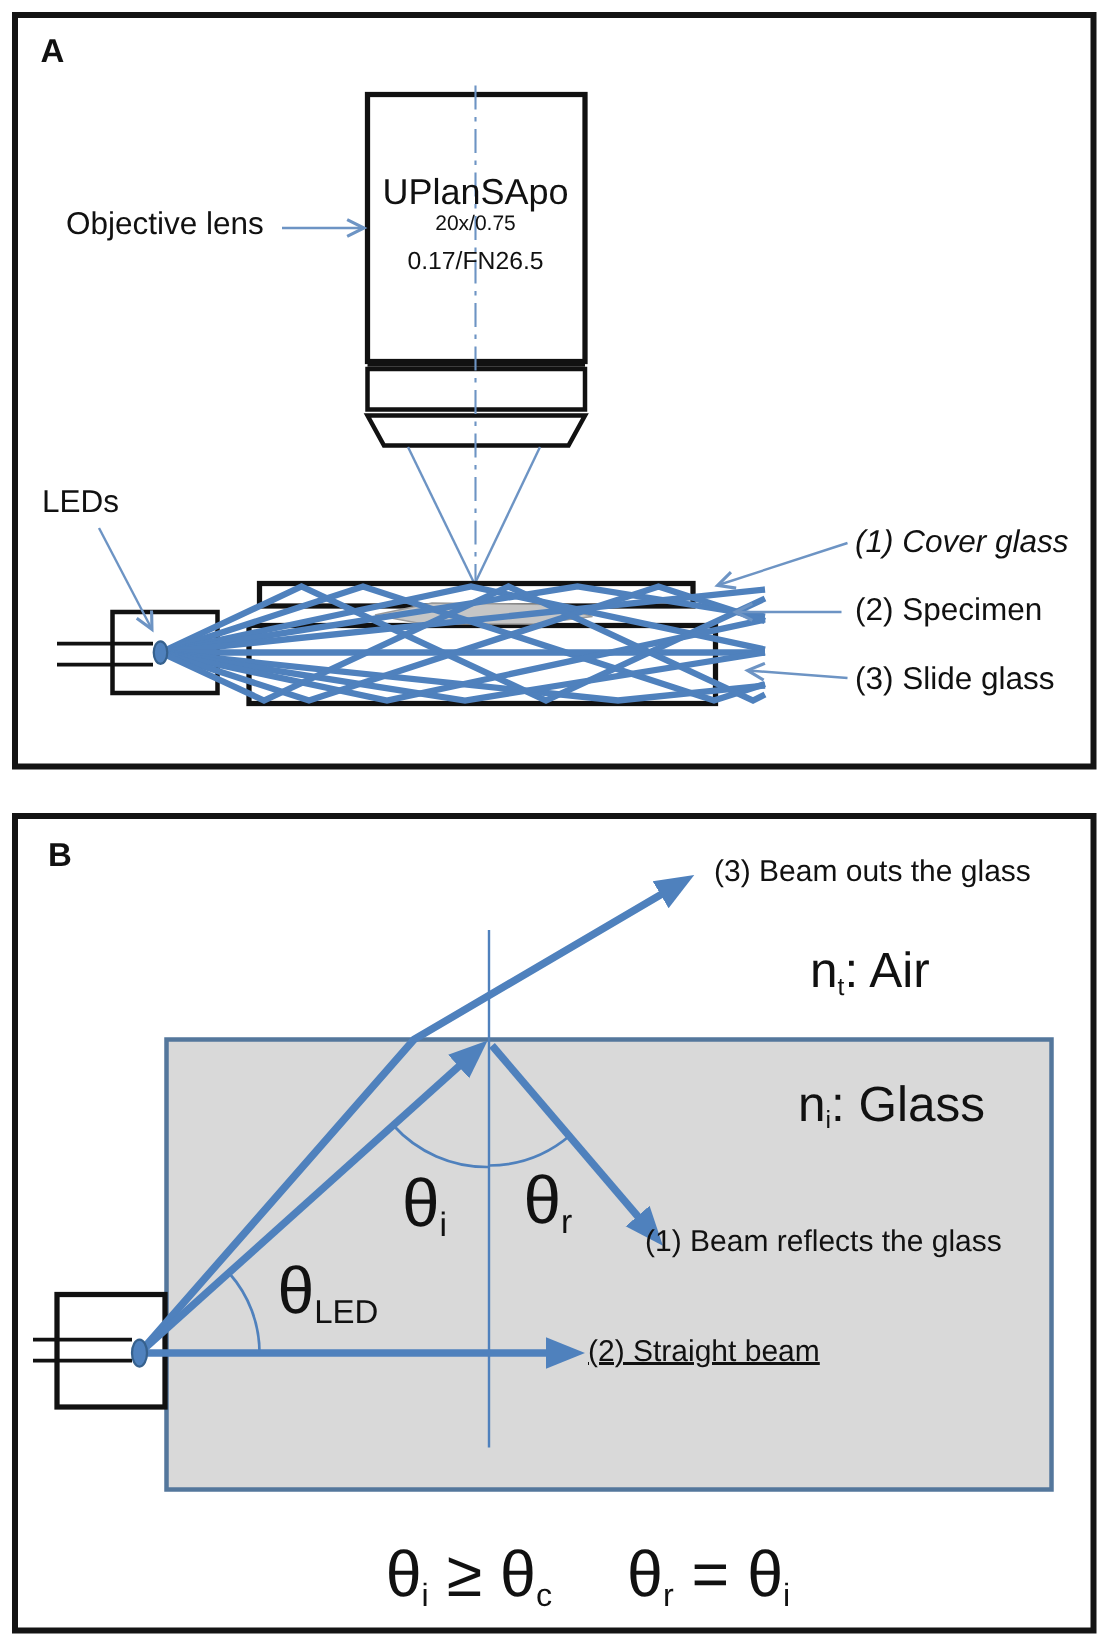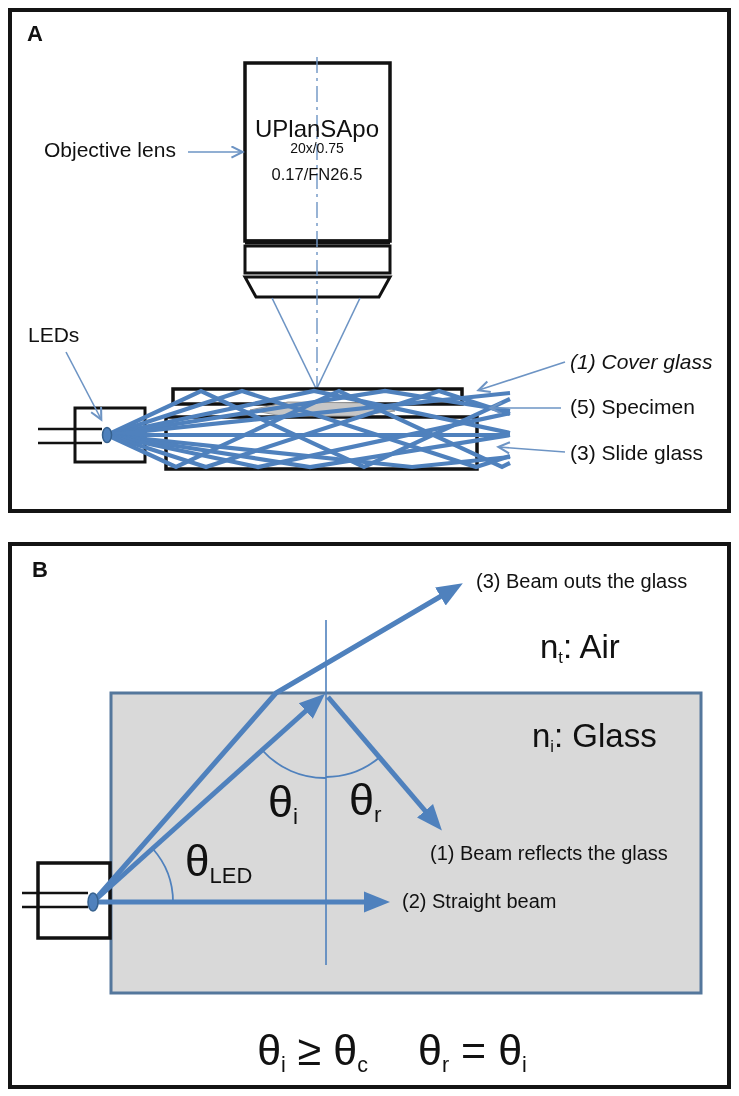--- a/index.html
+++ b/index.html
@@ -101,27 +101,27 @@
   <ellipse cx="93" cy="902" rx="5" ry="9" fill="#4f81bd" stroke="#36618e" stroke-width="1.5"></ellipse>
 </svg>
 
 <div class="lbl panel-letter" style="left:27px; top:22px;">A</div>
 <div class="lbl anno" style="left:44px; top:139px;">Objective lens</div>
 <div class="lbl obj-text" style="top:116px; font-size:24px;">UPlanSApo</div>
 <div class="lbl obj-text" style="top:141px; font-size:14px;">20x/0.75</div>
 <div class="lbl obj-text" style="top:166px; font-size:16.5px;">0.17/FN26.5</div>
 <div class="lbl anno" style="left:28px; top:324px;">LEDs</div>
 <div class="lbl anno" style="left:570px; top:351px;font-style:italic;">(1) Cover glass</div>
-<div class="lbl anno" style="left:570px; top:396px;">(5) Specimen</div>
+<div class="lbl anno" style="left:570px; top:396px;">(2) Specimen</div>
 <div class="lbl anno" style="left:570px; top:442px;">(3) Slide glass</div>
 
 <div class="lbl panel-letter" style="left:32px; top:558px;">B</div>
 <div class="lbl anno-b" style="left:476px; top:571px;">(3) Beam outs the glass</div>
 <div class="lbl n-label" style="left:540px; top:630px;"><span>n</span><span class="sub">t</span><span>: Air</span></div>
 <div class="lbl n-label" style="left:532px; top:719px;"><span>n</span><span class="sub">i</span><span>: Glass</span></div>
 <div class="lbl theta" style="left:268px; top:778px;"><span>θ</span><span class="sub">i</span></div>
 <div class="lbl theta" style="left:349px; top:776px;"><span>θ</span><span class="sub">r</span></div>
 <div class="lbl theta-led" style="left:185px; top:838px;"><span>θ</span><span class="sub">LED</span></div>
-<div class="lbl anno-b" style="left:430px; top:843px;">(1) Beam reflects the glass</div>
-<div class="lbl anno-b" style="left:402px; top:891px;">(2) Straight beam</div>
+<div class="lbl anno-b" style="left:430px; top:818px;">(1) Beam reflects the glass</div>
+<div class="lbl anno-b" style="left:392px; top:891px;text-decoration:underline;">(2) Straight beam</div>
 <div class="lbl equation" style="left:180px; top:1028px; width:424px;">
   <span class="eq-part"><span>θ</span><span class="sub">i</span><span> ≥ θ</span><span class="sub">c</span></span><span class="eq-gap"></span><span class="eq-part"><span>θ</span><span class="sub">r</span><span> = θ</span><span class="sub">i</span></span>
 </div>
 
 </body></html>

